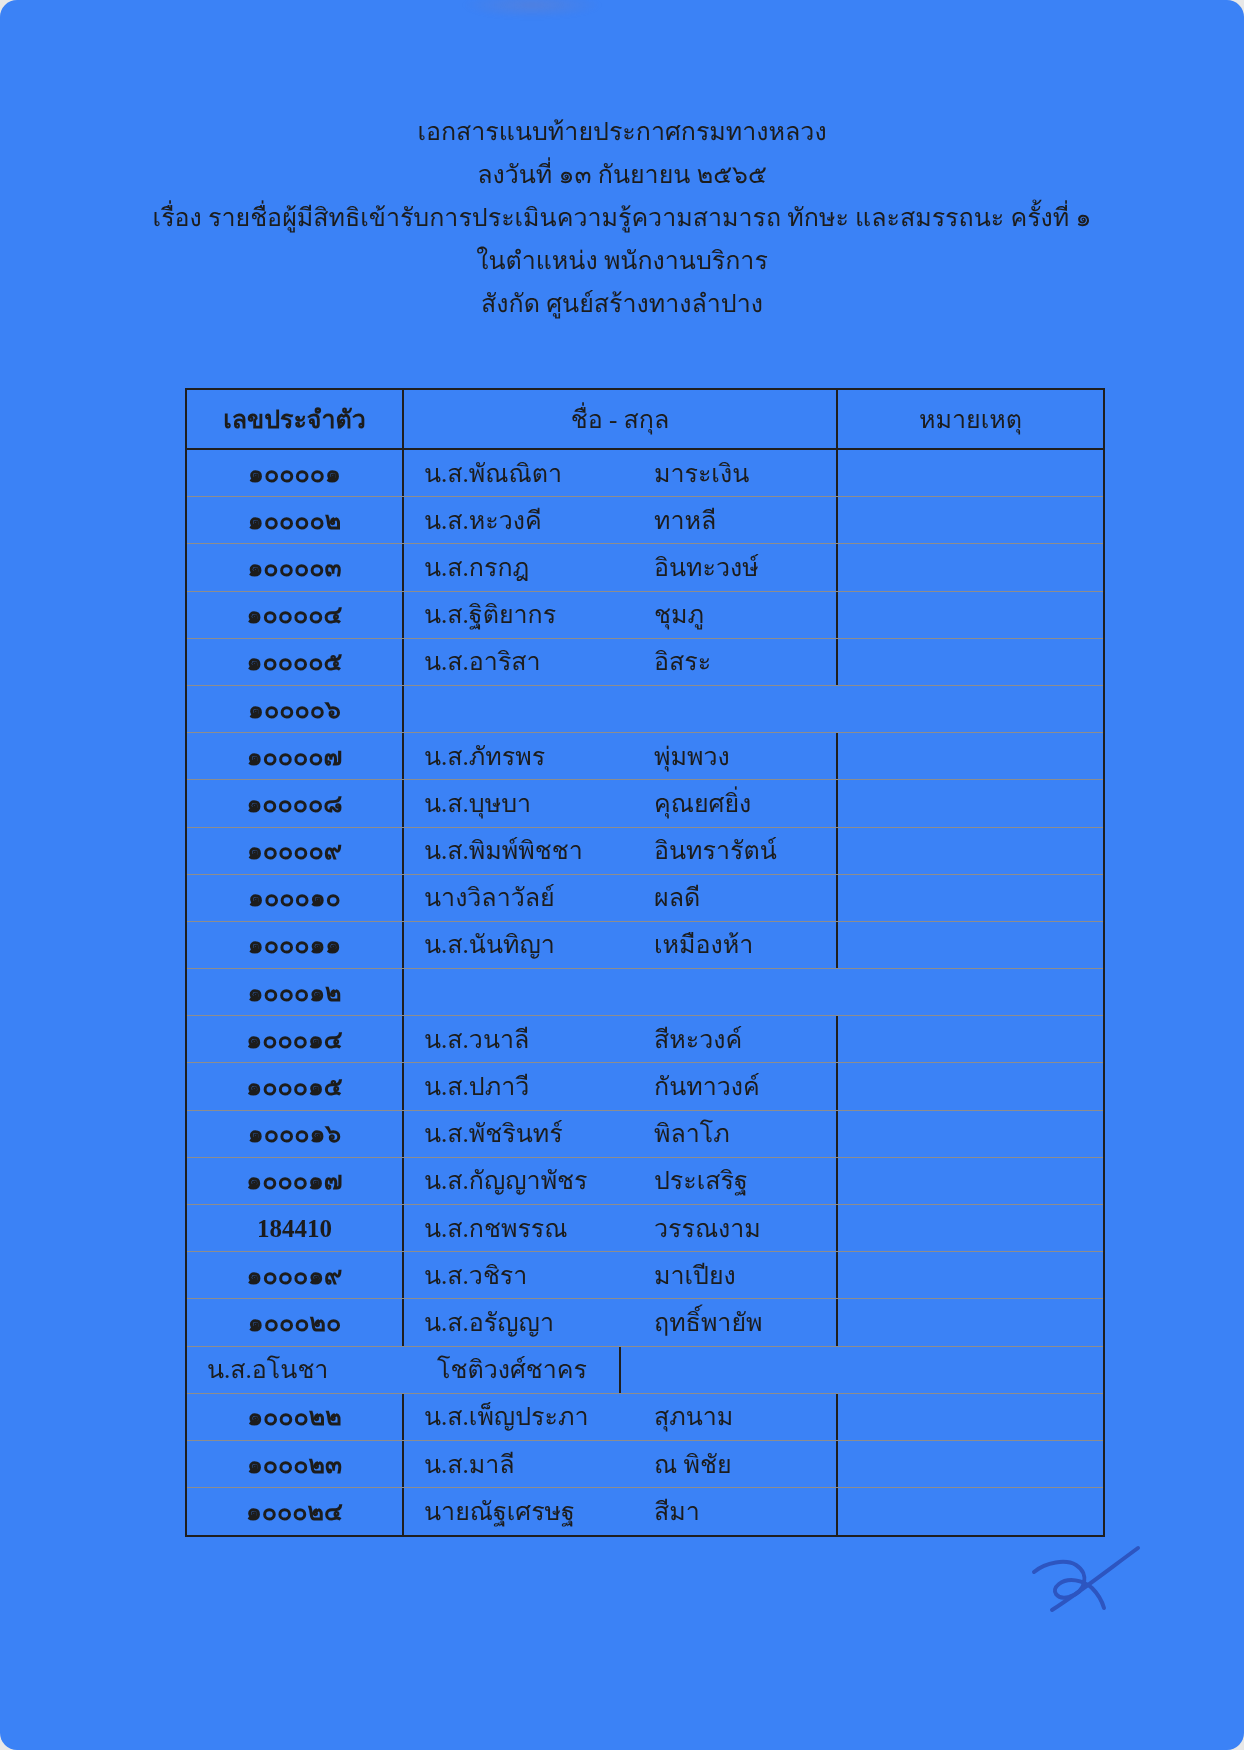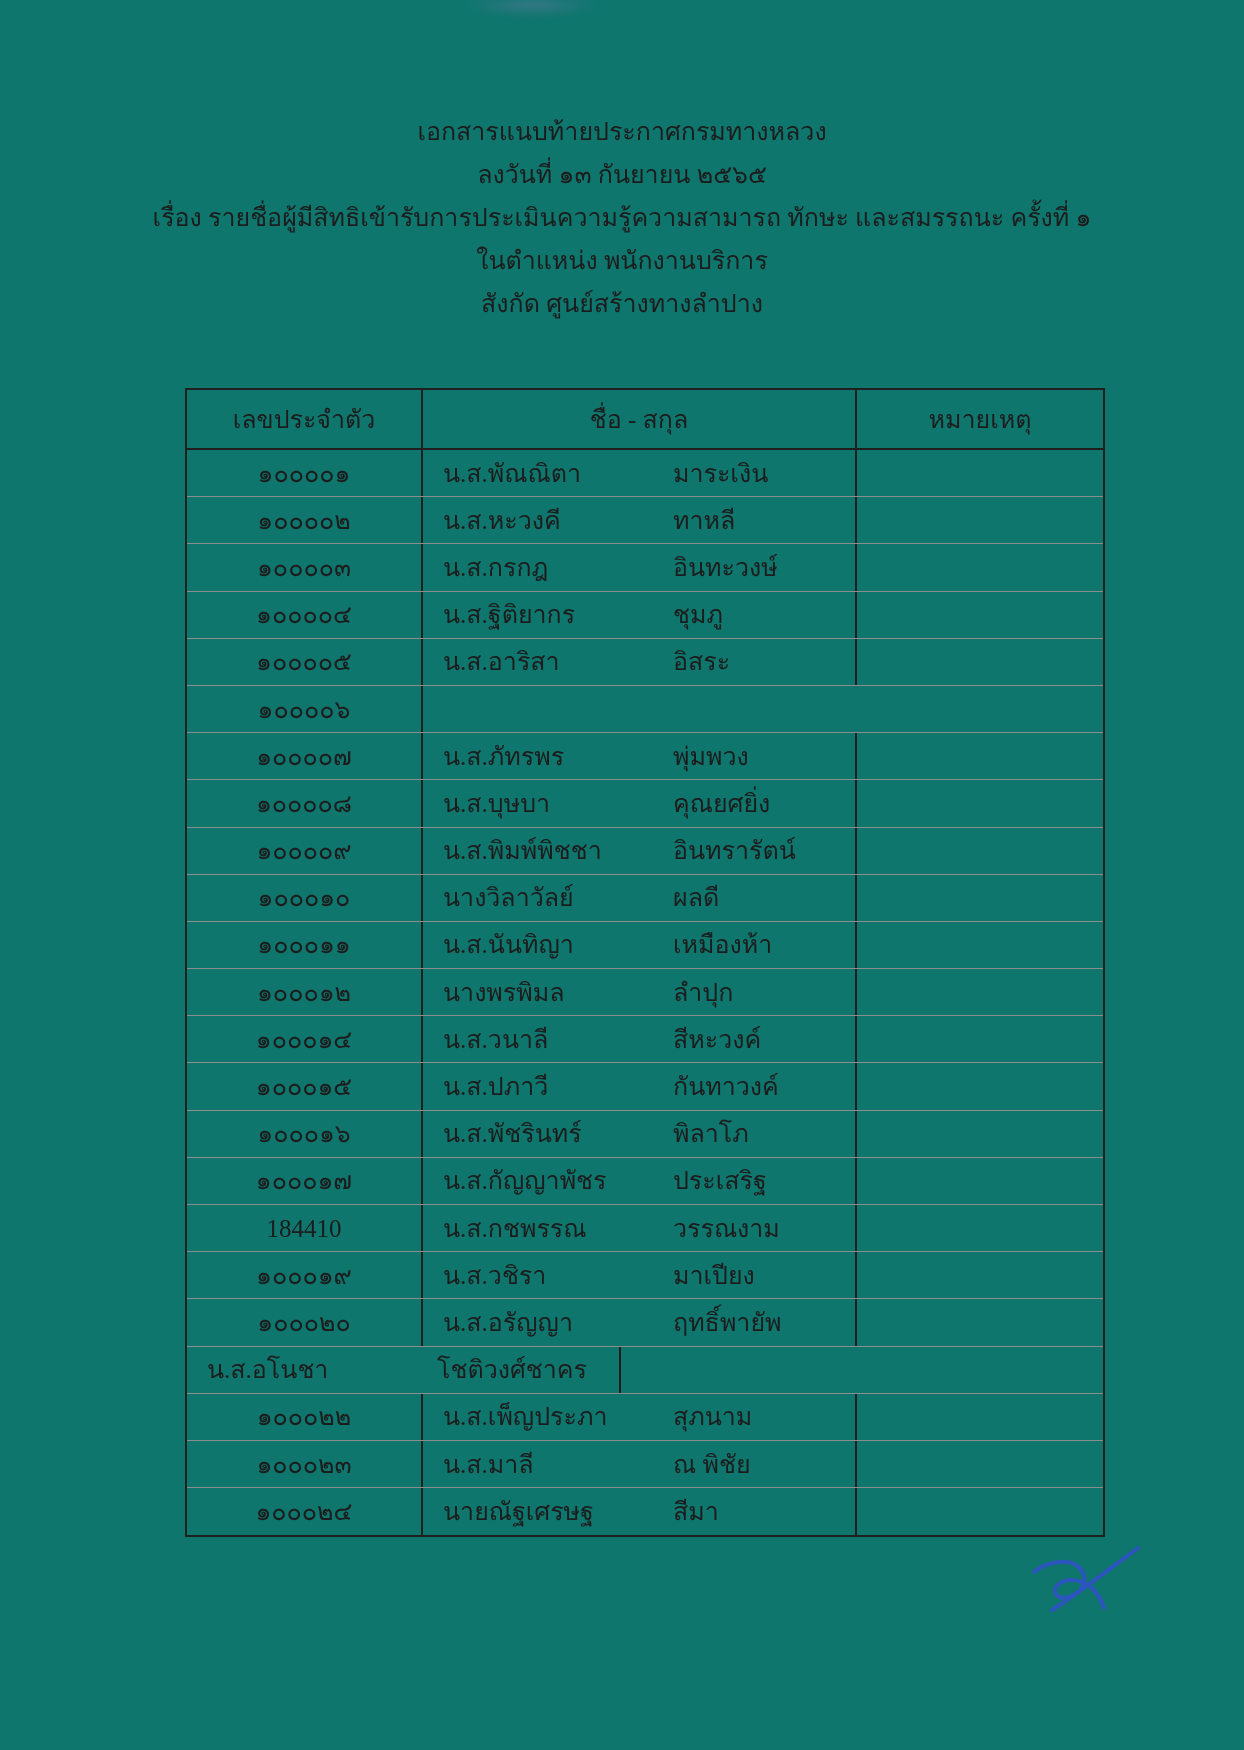--- a/index.html
+++ b/index.html
@@ -1,37 +1,38 @@
 <!DOCTYPE html>
 <html><head>
 <meta charset="utf-8">
 <style>
   html,body{margin:0;padding:0;background:#e8e8e8;}
   .page{
     position:relative;width:1244px;height:1750px;margin:0 auto;
-    background:#0f766e;color:#1c1c1c;overflow:hidden;
+    background:#3b82f6;color:#1c1c1c;overflow:hidden;
     font-family:"Liberation Serif","DejaVu Serif",serif;
+    border-radius:17px;
   }
   
   .smudge{
     position:absolute;left:462px;top:-8px;width:140px;height:26px;
     background:radial-gradient(ellipse at center, rgba(125,125,178,0.32), rgba(125,125,178,0) 70%);
     border-radius:50%;filter:blur(2px);
   }
   .doc-header{position:absolute;top:110px;left:0;width:1244px;text-align:center;font-size:25px;}
   .doc-header .line{height:43px;line-height:43px;white-space:nowrap;}
 
   .doc-table{
     position:absolute;left:185px;top:388px;width:920px;
     border:2px solid #1f1f1f;box-sizing:border-box;
     font-size:25px;
   }
   .thead{display:flex;height:60px;box-sizing:border-box;border-bottom:2px solid #1f1f1f;}
   .th{display:flex;align-items:center;justify-content:center;box-sizing:border-box;height:100%;}
-  .w-id{width:236px;}
+  .w-id{width:217px;font-weight:bold;}
   .w-name{width:434px;}
   .w-note{flex:1;}
   .v-line{border-right:2px solid #1f1f1f;}
 
   .row{display:flex;height:47.2px;box-sizing:border-box;border-bottom:1px solid #8d8d8d;}
   .row:last-child{border-bottom:none;}
   .cell{display:flex;align-items:center;box-sizing:border-box;height:100%;line-height:1;}
   .cell-id{justify-content:center;}
   .cell-name{padding-left:20px;}
   .cell-name .first{flex:0 0 230px;}
@@ -149,24 +150,20 @@
       <div class="cell cell-id w-id v-line">๑๐๐๐๑๑</div>
       <div class="cell cell-name w-name v-line">
         <span class="first">น.ส.นันทิญา</span>
         <span class="last">เหมืองห้า</span>
       </div>
       <div class="cell w-note"></div>
     </div>
 
     <div class="row">
       <div class="cell cell-id w-id v-line">๑๐๐๐๑๒</div>
-      <div class="cell cell-name w-name v-line">
-        <span class="first">นางพรพิมล</span>
-        <span class="last">ลำปุก</span>
-      </div>
       <div class="cell w-note"></div>
     </div>
 
 
     <div class="row">
       <div class="cell cell-id w-id v-line">๑๐๐๐๑๔</div>
       <div class="cell cell-name w-name v-line">
         <span class="first">น.ส.วนาลี</span>
         <span class="last">สีหะวงค์</span>
       </div>

